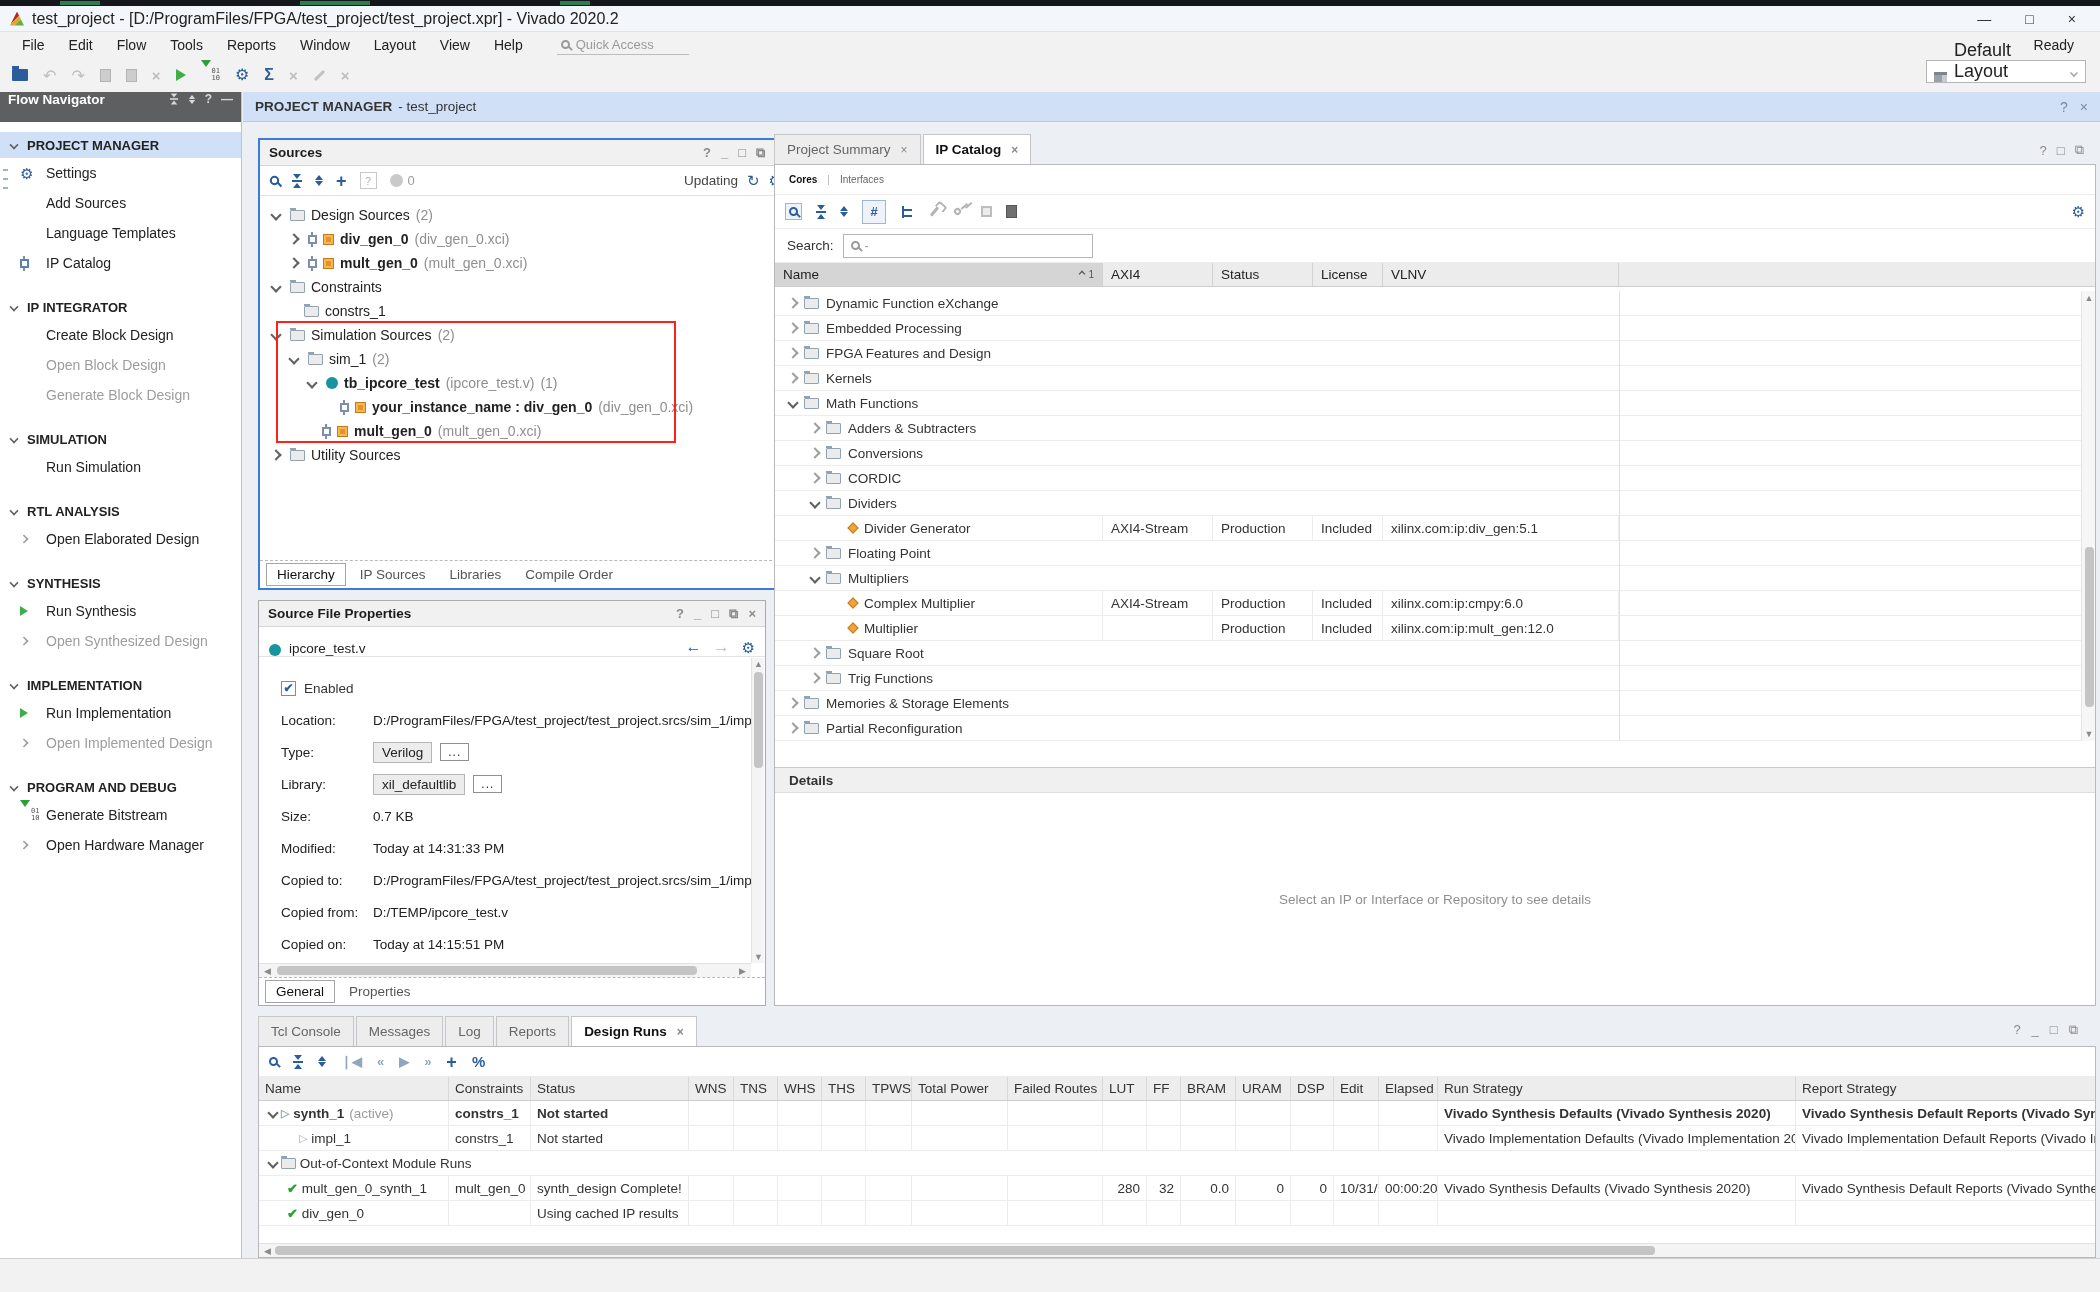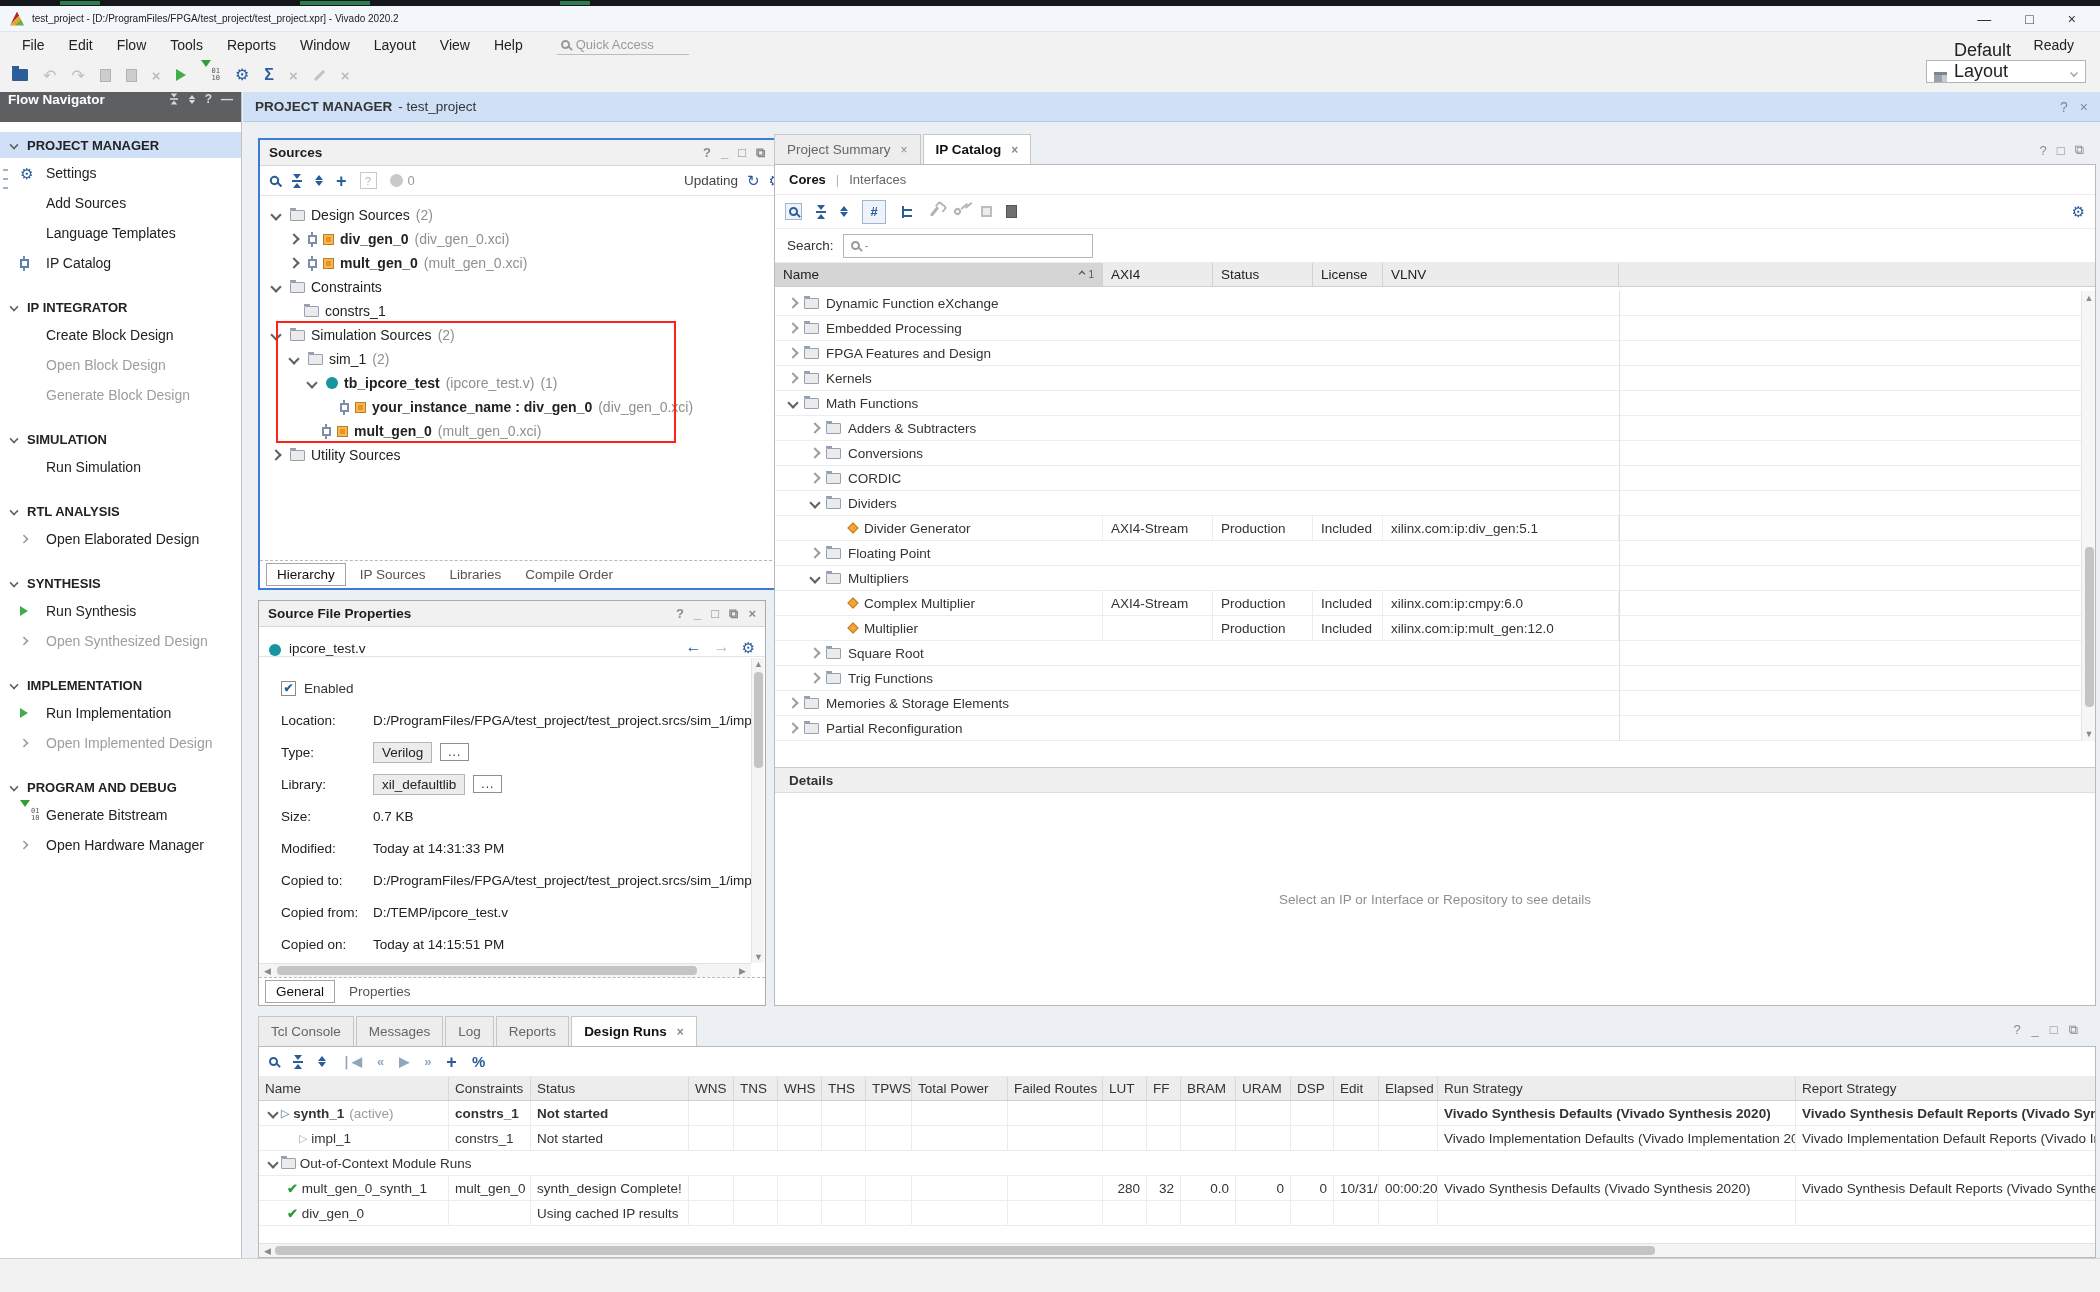--- a/index.html
+++ b/index.html
@@ -4,21 +4,21 @@
 <style>
   *{margin:0;padding:0;box-sizing:border-box}
   html,body{width:2100px;height:1292px;overflow:hidden}
   body{font-family:"Liberation Sans",sans-serif;font-size:14px;color:#333;background:#eceff3;position:relative}
   .abs{position:absolute}
   
   .desktop-sliver{position:absolute;left:0;top:0;width:2100px;height:6px;background:#14171c}
   .desktop-sliver i{position:absolute;top:1px;height:4px;background:#2e7d4f;display:block}
   .titlebar{position:absolute;left:0;top:6px;width:2100px;height:26px;background:#f3f6fb;border-bottom:1px solid #e0e4ea;display:flex;align-items:center;padding:0 10px;gap:8px}
   .vivado-logo{width:14px;height:14px;flex:none;background:linear-gradient(135deg,#b8252c 0 45%,#e0a43c 45% 65%,#6fae3e 65% 100%);clip-path:polygon(0 100%,50% 0,100% 100%)}
-  .title-text{font-size:10px;color:#222}
+  .title-text{font-size:16px;color:#222}
   .win-controls{margin-left:auto;display:flex;gap:34px;padding-right:14px;color:#333;font-size:14px}
   .win-controls span{cursor:default}
   .menubar{position:absolute;left:0;top:32px;width:2100px;height:26px;background:#f2f2f2;display:flex;align-items:center;padding-left:10px}
   .menu-item{padding:3px 12px;font-size:14px;color:#222}
   .quick-access{display:flex;align-items:center;gap:6px;margin-left:22px;width:132px;border-bottom:1px solid #bdbdbd;color:#9a9a9a;font-size:13px;padding:2px 4px}
   .ready{margin-left:auto;padding-right:26px;font-size:14px;color:#222}
   .toolbar{position:absolute;left:0;top:58px;width:2100px;height:34px;background:#f2f2f2;display:flex;align-items:center;gap:15px;padding-left:12px}
   .layout-select{position:absolute;right:14px;top:2px;width:160px;height:23px;background:#fff;border:1px solid #b5b5b5;display:flex;align-items:flex-end;gap:7px;padding:0 7px;font-size:18px;color:#222}
   .layout-glyph{width:13px;height:10px;background:#9aa0a8;flex:none;box-shadow:inset 0 3px 0 #7d848d, inset -5px 0 0 #c6cace}
   .layout-caret{margin-left:auto}
@@ -125,21 +125,21 @@
   .vthumb{position:absolute;left:2px;width:9px;background:#c4c4c4;border-radius:4px}
   .scroll-arr{position:absolute;left:0;width:13px;text-align:center;color:#8a8a8a;font-size:9px}
   .hscroll{position:absolute;left:0;right:14px;bottom:28px;height:14px;background:#f4f4f4;border-top:1px solid #e2e2e2}
   .hthumb{position:absolute;top:2px;height:9px;background:#c4c4c4;border-radius:4px}
   
   .ed-tabs{position:absolute;left:774px;top:134px;height:30px;display:flex;align-items:flex-end;gap:2px}
   .ed-tab{height:30px;display:flex;align-items:center;gap:10px;padding:0 12px;font-size:13.5px;color:#666;background:#ededed;border:1px solid #c6c6c6;border-bottom:none}
   .ed-tab.active{background:#fff;color:#111;font-weight:bold}
   .tab-x{color:#8a8a8a;font-size:12px}
   .ipc{position:absolute;left:774px;top:164px;width:1322px;height:842px;background:#fff;border:1px solid #b9b9b9}
-  .ipc-cores{height:30px;display:flex;align-items:center;gap:10px;padding:0 14px;border-bottom:1px solid #ececec;font-size:13px}
+  .ipc-cores{height:30px;display:flex;align-items:center;gap:10px;padding:0 14px;border-bottom:1px solid #ececec;font-size:10px}
   .ipc-cores .b{font-weight:bold;color:#111}
   .ipc-cores .sep{color:#b5b5b5}
   .ipc-cores .g{color:#666}
   .ipc-toolbar{height:34px;display:flex;align-items:center;gap:14px;padding:0 10px;border-bottom:1px solid #ececec}
   .ipc-search{height:34px;display:flex;align-items:center;gap:9px;padding:0 12px;border-bottom:1px solid #ececec;font-size:13.5px}
   .search-box{width:250px;height:24px;border:1px solid #b5b5b5;background:#fff;display:flex;align-items:center;gap:5px;padding:0 7px;color:#9a9a9a;font-size:12px}
   .cth{height:24px;display:flex;border-bottom:1px solid #cfcfcf;font-size:13.5px;color:#222;background:#ececec}
   .cth .cell{display:flex;align-items:center;padding:0 8px;border-right:1px solid #d2d2d2;height:100%}
   .cth .cell.namec{background:#d5d5d5;justify-content:space-between}
   .sortb{font-size:10px;color:#555}

